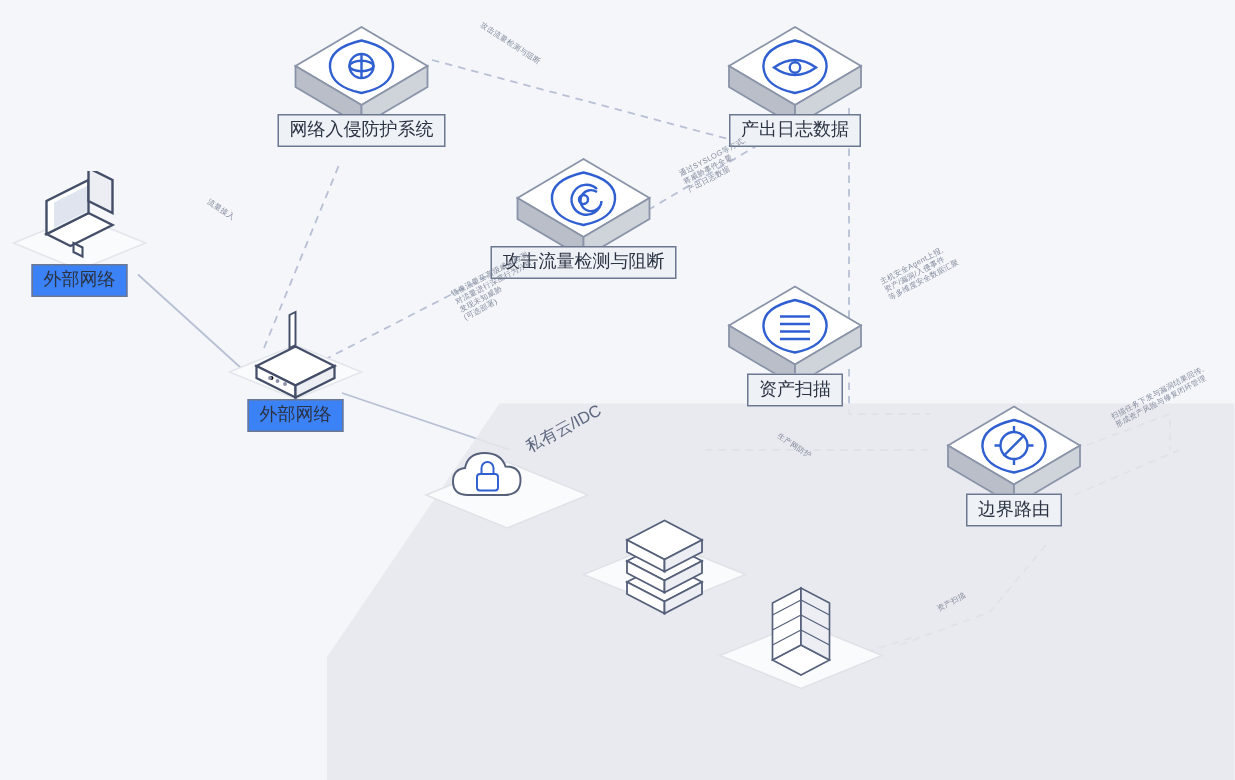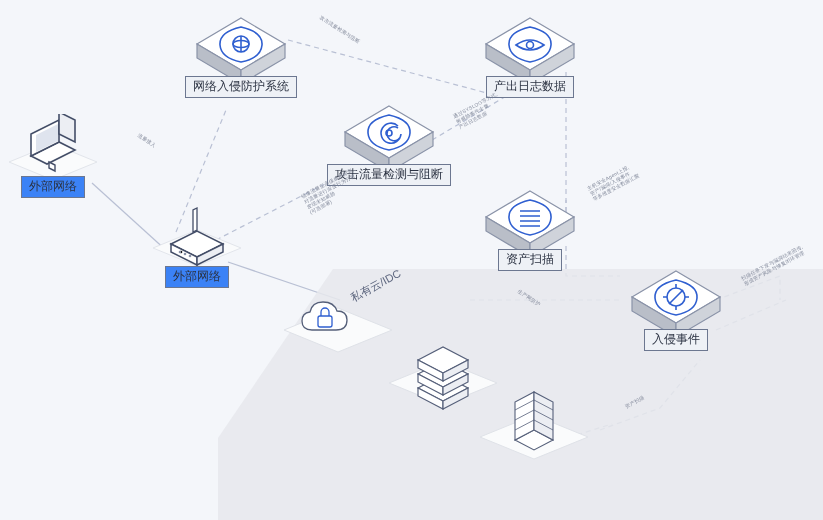--- a/index.html
+++ b/index.html
@@ -212,21 +212,21 @@
       <path d="M48,4 L92,30 L48,56 L4,30 Z" fill="#ffffff" stroke="#8a93a8" stroke-width="1.2"></path>
       <path d="M4,30 v14 l44,26 v-14 z" fill="#b9bec8" stroke="#8a93a8" stroke-width="1.2"></path>
       <path d="M92,30 v14 l-44,26 v-14 z" fill="#cfd3da" stroke="#8a93a8" stroke-width="1.2"></path>
       <g fill="none" stroke="#2f5fd0" stroke-width="1.6">
         <path d="M48,13 q22,5 21,18 q-1,13 -21,17 q-20,-4 -21,-17 q-1,-13 21,-18 z"></path>
         <circle cx="48" cy="30" r="9"></circle>
         <path d="M41,37 l14,-14"></path>
         <path d="M48,21 v-4 M48,43 v-4 M39,30 h-4 M61,30 h-4"></path>
       </g>
     </svg>
-    <div class="cap">入侵事件</div>
+    <div class="cap">边界路由</div>
   </div>
 
   <div class="edgelab" style="left:322px;top:14px;transform:rotate(33deg);">攻击流量检测与阻断</div>
   <div class="edgelab" style="left:140px;top:132px;transform:rotate(33deg);">流量接入</div>
   <div class="edgelab" style="left:452px;top:114px;transform:rotate(-28deg);">通过SYSLOG等方式,
 将威胁事件全量
 产出日志数据</div>
   <div class="edgelab" style="left:300px;top:194px;transform:rotate(-28deg);">镜像流量至高级威胁检测,
 对流量进行深度行为分析,
 发现未知威胁

